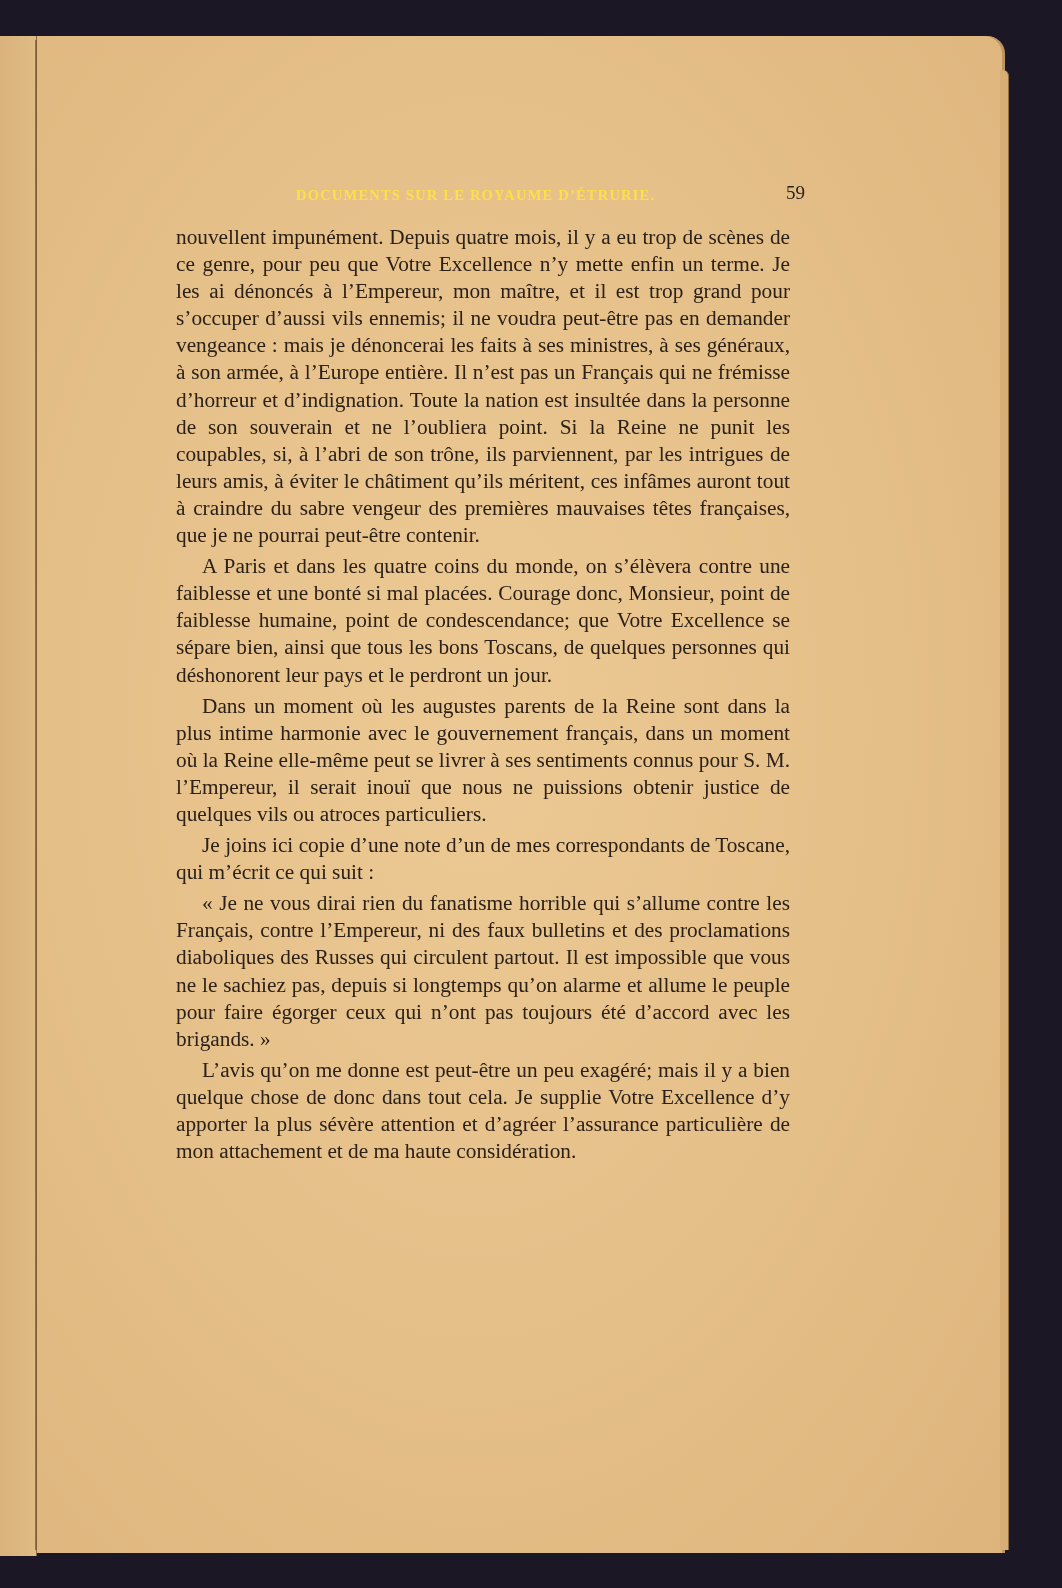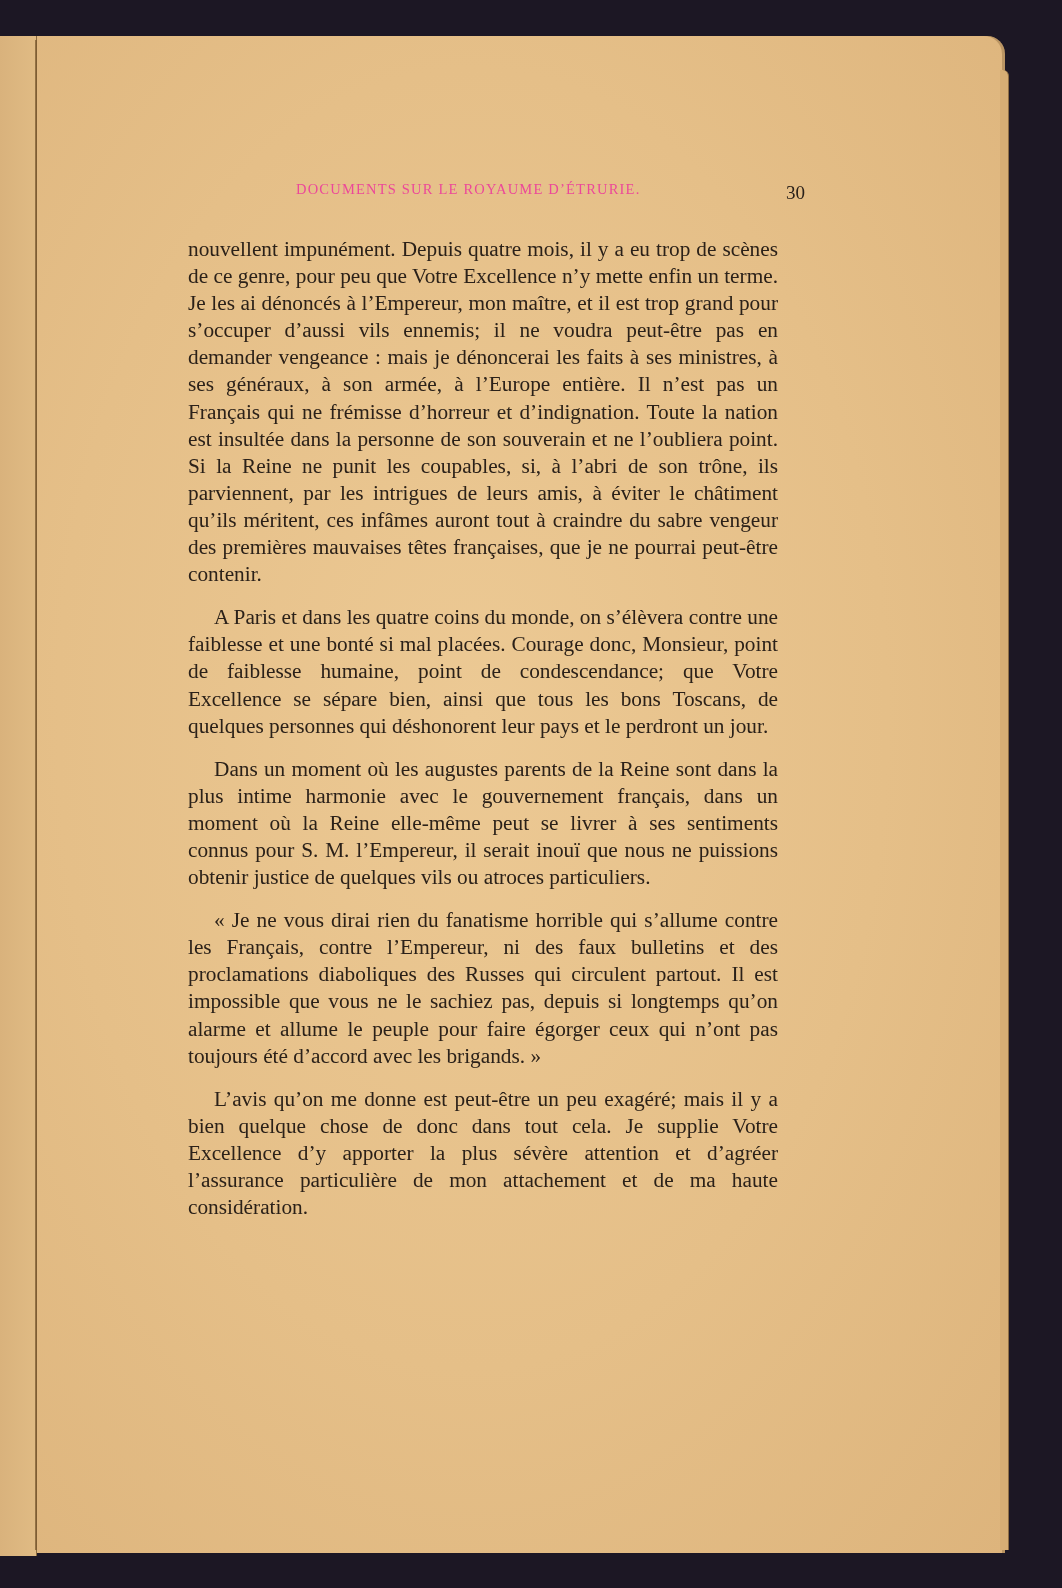--- a/index.html
+++ b/index.html
@@ -23,47 +23,48 @@
       background: radial-gradient(ellipse at 45% 45%, #ecc994 0%, #e5bf88 55%, #ddb47c 100%);
       border-top-right-radius: 18px;
       box-shadow: inset -3px 0 0 rgba(120,90,50,0.35);
     }
     .page-edge {
       position: absolute; left: 1000px; top: 70px; width: 8px; height: 1480px;
       background: #d6ad74; border-right: 1px solid #8d6d44;
       border-top-right-radius: 6px;
     }
     .running-head {
-      position: absolute; left: 296px; top: 181px; width: 380px;
-      font-size: 14.5px; letter-spacing: 1.2px; color: #ec4899;
-      font-variant: small-caps; text-transform: none;
+      position: absolute; left: 296px; top: 187px; width: 380px;
+      font-size: 14.5px; letter-spacing: 1.2px; color: #fde047;
+      font-variant: small-caps; text-transform: none; font-weight: bold;
     }
     .folio {
       position: absolute; left: 786px; top: 182px;
       font-size: 19px; color: #2a211a;
     }
     .text-block {
       position: absolute; left: 172px; top: 220px; width: 622px;
       font-size: 21.3px; line-height: 27.1px; color: #2b2119;
       text-align: justify;
     }
-    .text-block p { margin: 16px; text-indent: 26px; }
+    .text-block p { margin: 4px; text-indent: 26px; }
     .text-block p.first { text-indent: 0; }
     .text-block p.quote { text-indent: 26px; }
   </style>
 </head>
 <body>
 
 <div class="left-page"></div>
 <div class="spine-line"></div>
 <div class="page"></div>
 <div class="page-edge"></div>
 
 <div class="running-head">DOCUMENTS SUR LE ROYAUME D’ÉTRURIE.</div>
-<div class="folio">30</div>
+<div class="folio">59</div>
 
 <div class="text-block">
   <p class="first">nouvellent impunément. Depuis quatre mois, il y a eu trop de scènes de ce genre, pour peu que Votre Excellence n’y mette enfin un terme. Je les ai dénoncés à l’Empereur, mon maître, et il est trop grand pour s’occuper d’aussi vils ennemis; il ne voudra peut-être pas en demander vengeance : mais je dénoncerai les faits à ses ministres, à ses généraux, à son armée, à l’Europe entière. Il n’est pas un Français qui ne frémisse d’horreur et d’indignation. Toute la nation est insultée dans la personne de son souverain et ne l’oubliera point. Si la Reine ne punit les coupables, si, à l’abri de son trône, ils parviennent, par les intrigues de leurs amis, à éviter le châtiment qu’ils méritent, ces infâmes auront tout à craindre du sabre vengeur des premières mauvaises têtes françaises, que je ne pourrai peut-être contenir.</p>
   <p>A Paris et dans les quatre coins du monde, on s’élèvera contre une faiblesse et une bonté si mal placées. Courage donc, Monsieur, point de faiblesse humaine, point de condescendance; que Votre Excellence se sépare bien, ainsi que tous les bons Toscans, de quelques personnes qui déshonorent leur pays et le perdront un jour.</p>
   <p>Dans un moment où les augustes parents de la Reine sont dans la plus intime harmonie avec le gouvernement français, dans un moment où la Reine elle-même peut se livrer à ses sentiments connus pour S. M. l’Empereur, il serait inouï que nous ne puissions obtenir justice de quelques vils ou atroces particuliers.</p>
+  <p>Je joins ici copie d’une note d’un de mes correspondants de Toscane, qui m’écrit ce qui suit :</p>
   <p class="quote">« Je ne vous dirai rien du fanatisme horrible qui s’allume contre les Français, contre l’Empereur, ni des faux bulletins et des proclamations diaboliques des Russes qui circulent partout. Il est impossible que vous ne le sachiez pas, depuis si longtemps qu’on alarme et allume le peuple pour faire égorger ceux qui n’ont pas toujours été d’accord avec les brigands. »</p>
   <p>L’avis qu’on me donne est peut-être un peu exagéré; mais il y a bien quelque chose de donc dans tout cela. Je supplie Votre Excellence d’y apporter la plus sévère attention et d’agréer l’assurance particulière de mon attachement et de ma haute considération.</p>
 </div>
 
 </body></html>

